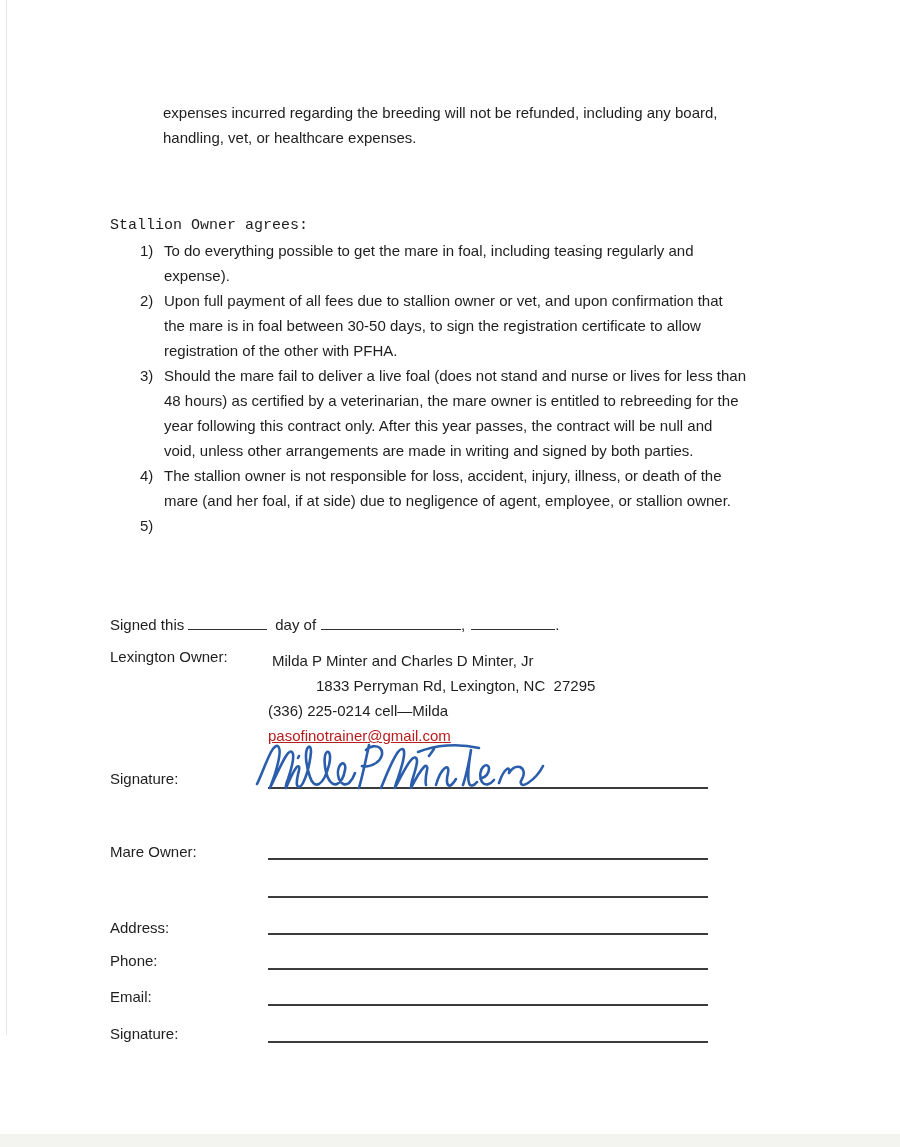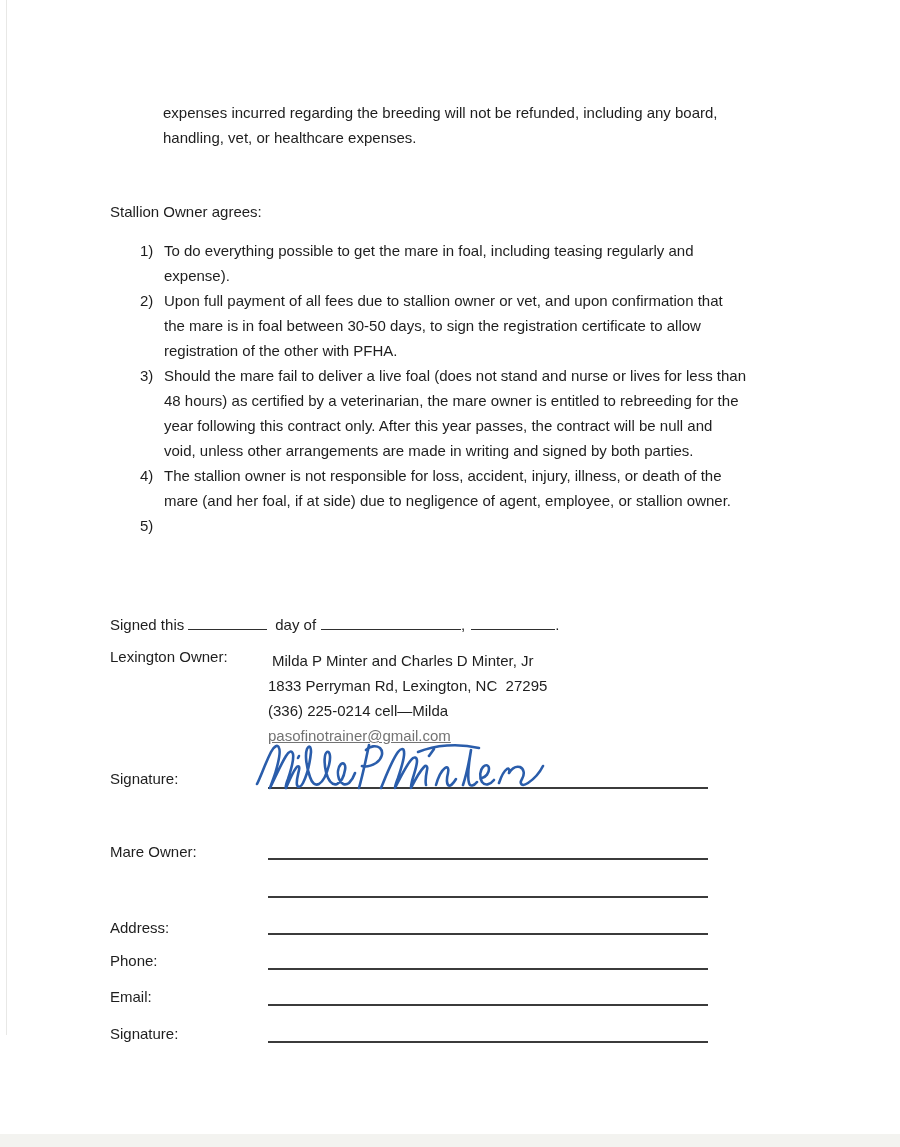--- a/index.html
+++ b/index.html
@@ -8,21 +8,21 @@
     width:900px;height:1147px;
     background:#ffffff;
     font-family:"Liberation Sans", sans-serif;
     color:#1e1e1e;
     font-size:15px;
     overflow:hidden;
   }
   .abs{position:absolute;}
   .line-h{line-height:25px;}
   .nowrap{white-space:nowrap;}
-  .ws-pre{white-space:pre-wrap;}
+  .ws-pre{white-space:pre-wrap;margin-left:48px;}
 
   
   .intro{left:163px;top:100px;width:680px;}
 
   
   .agree-list{left:140px;top:238px;width:700px;list-style:none;margin:0;padding:0;}
   .agree-item{display:flex;align-items:flex-start;}
   .agree-num{width:24px;flex:0 0 24px;line-height:25px;}
   .agree-lines{line-height:25px;}
 
@@ -30,21 +30,21 @@
   .signed-row{left:110px;top:610px;white-space:nowrap;}
   .blank{display:inline-block;height:19px;border-bottom:1.6px solid #2f2f2f;vertical-align:baseline;}
   .blank.u1{width:79px;margin-left:4px;margin-right:8px;}
   .blank.u2{width:140px;margin-left:5px;}
   .blank.u3{width:84px;margin-left:6px;}
 
   
   .so-label{left:110px;top:648px;}
   .so-values{left:268px;top:648px;line-height:25px;}
   .so-name{padding-left:4px;}
-  .email-link{color:#737373;text-decoration:underline;}
+  .email-link{color:#b91c1c;text-decoration:underline;}
 
   
   .sig-label{left:110px;top:770px;}
   .sig-line{left:268px;top:787px;width:440px;border-top:2px solid #3b3b3b;height:0;}
   .sig-svg{left:253px;top:740px;}
 
   
   .row-label{left:110px;}
   .row-line{left:268px;width:440px;border-top:2px solid #3b3b3b;height:0;}
 
@@ -59,21 +59,21 @@
 <div class="page">
 
   <div class="abs edge-left"></div>
   <div class="abs bottom-band"></div>
 
   <div class="abs intro line-h">
     <div class="nowrap">expenses incurred regarding the breeding will not be refunded, including any board,</div>
     <div class="nowrap">handling, vet, or healthcare expenses.</div>
   </div>
 
-  <div class="abs" style="left:110px;top:203px;">Stallion Owner agrees:</div>
+  <div class="abs" style="left:110px;top:217px;font-family:Liberation Mono, monospace;">Stallion Owner agrees:</div>
 
   <ol class="abs agree-list">
     <li class="agree-item">
       <span class="agree-num">1)</span>
       <div class="agree-lines">
         <div class="nowrap">To do everything possible to get the mare in foal, including teasing regularly and</div>
         <div class="nowrap">expense).</div>
       </div>
     </li>
     <li class="agree-item">

